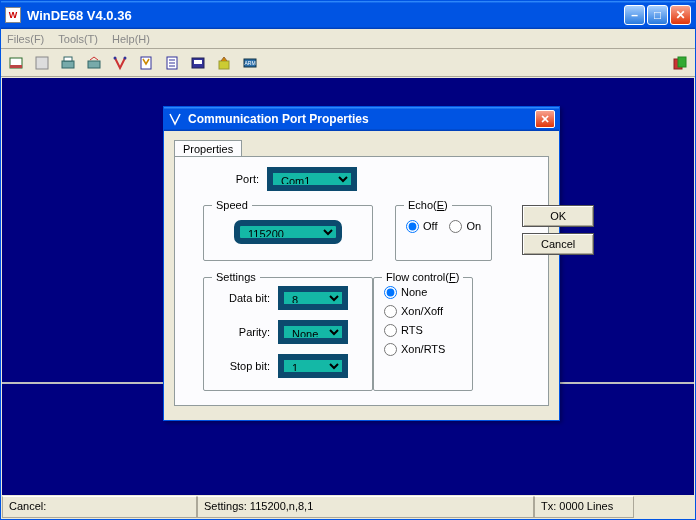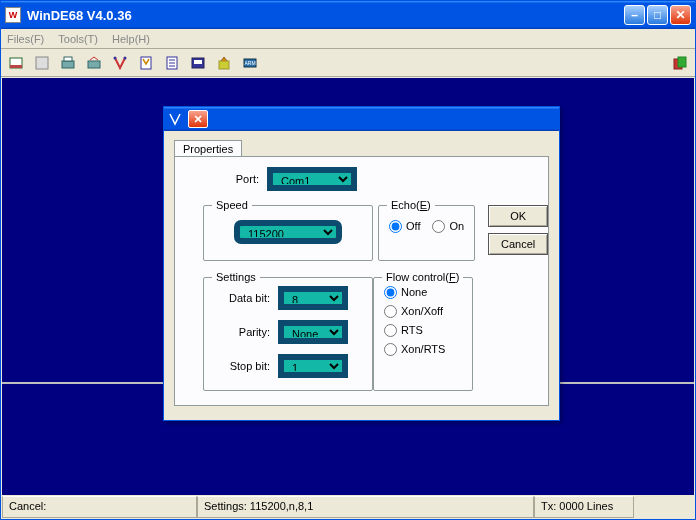--- a/index.html
+++ b/index.html
@@ -179,26 +179,26 @@
   position: relative;
   margin-top: 6px;
 }
 .fieldset .legend {
   position: absolute;
   top: -7px; left: 8px;
   background: #fcfcfe;
   padding: 0 4px;
   font-size: 11px;
 }
-.upper { display: flex; gap: 5px; }
+.upper { display: flex; gap: 22px; }
 .speed-box { flex: 0 0 170px; }
 .echo-box { flex: 0 0 95px; }
 .btncol { display: flex; flex-direction: column; gap: 6px; margin-left: 8px; margin-top: 6px; }
 .dlg-btn {
-  width: 60px; height: 22px;
+  width: 72px; height: 22px;
   border: 1px solid #555;
   background: #ece9d8;
   font-size: 11px;
   cursor: pointer;
   box-shadow: inset 1px 1px 0 #fff, inset -1px -1px 0 #aca899;
 }
 .radio-row { display: flex; gap: 12px; align-items: center; }
 .radio-row label, .radio-col label { display:flex; align-items:flex-start; gap:4px; cursor:pointer; }
 .lower { display: flex; margin-top: 10px; }
 .settings-box { flex: 0 0 170px; }
@@ -302,20 +302,21 @@
 
   <div class="workarea">
     <div class="thinline"></div>
   </div>
 
   <div class="dialog">
     <div class="dlg-titlebar">
       <span class="dlg-icon"><svg viewBox="0 0 14 14">
             <path d="M2 2 L7 12 L12 2" fill="none" stroke="#fff" stroke-width="1.5"></path>
           </svg></span>
+      <span class="dlg-title">Communication Port Properties</span>
       <div class="dlg-close">✕</div>
     </div>
     <div class="dlg-body">
       <div class="tab-header">
         <div class="tab active">Properties</div>
       </div>
       <div class="tab-panel">
 
         <div class="row">
           <span class="label">Port:</span>

